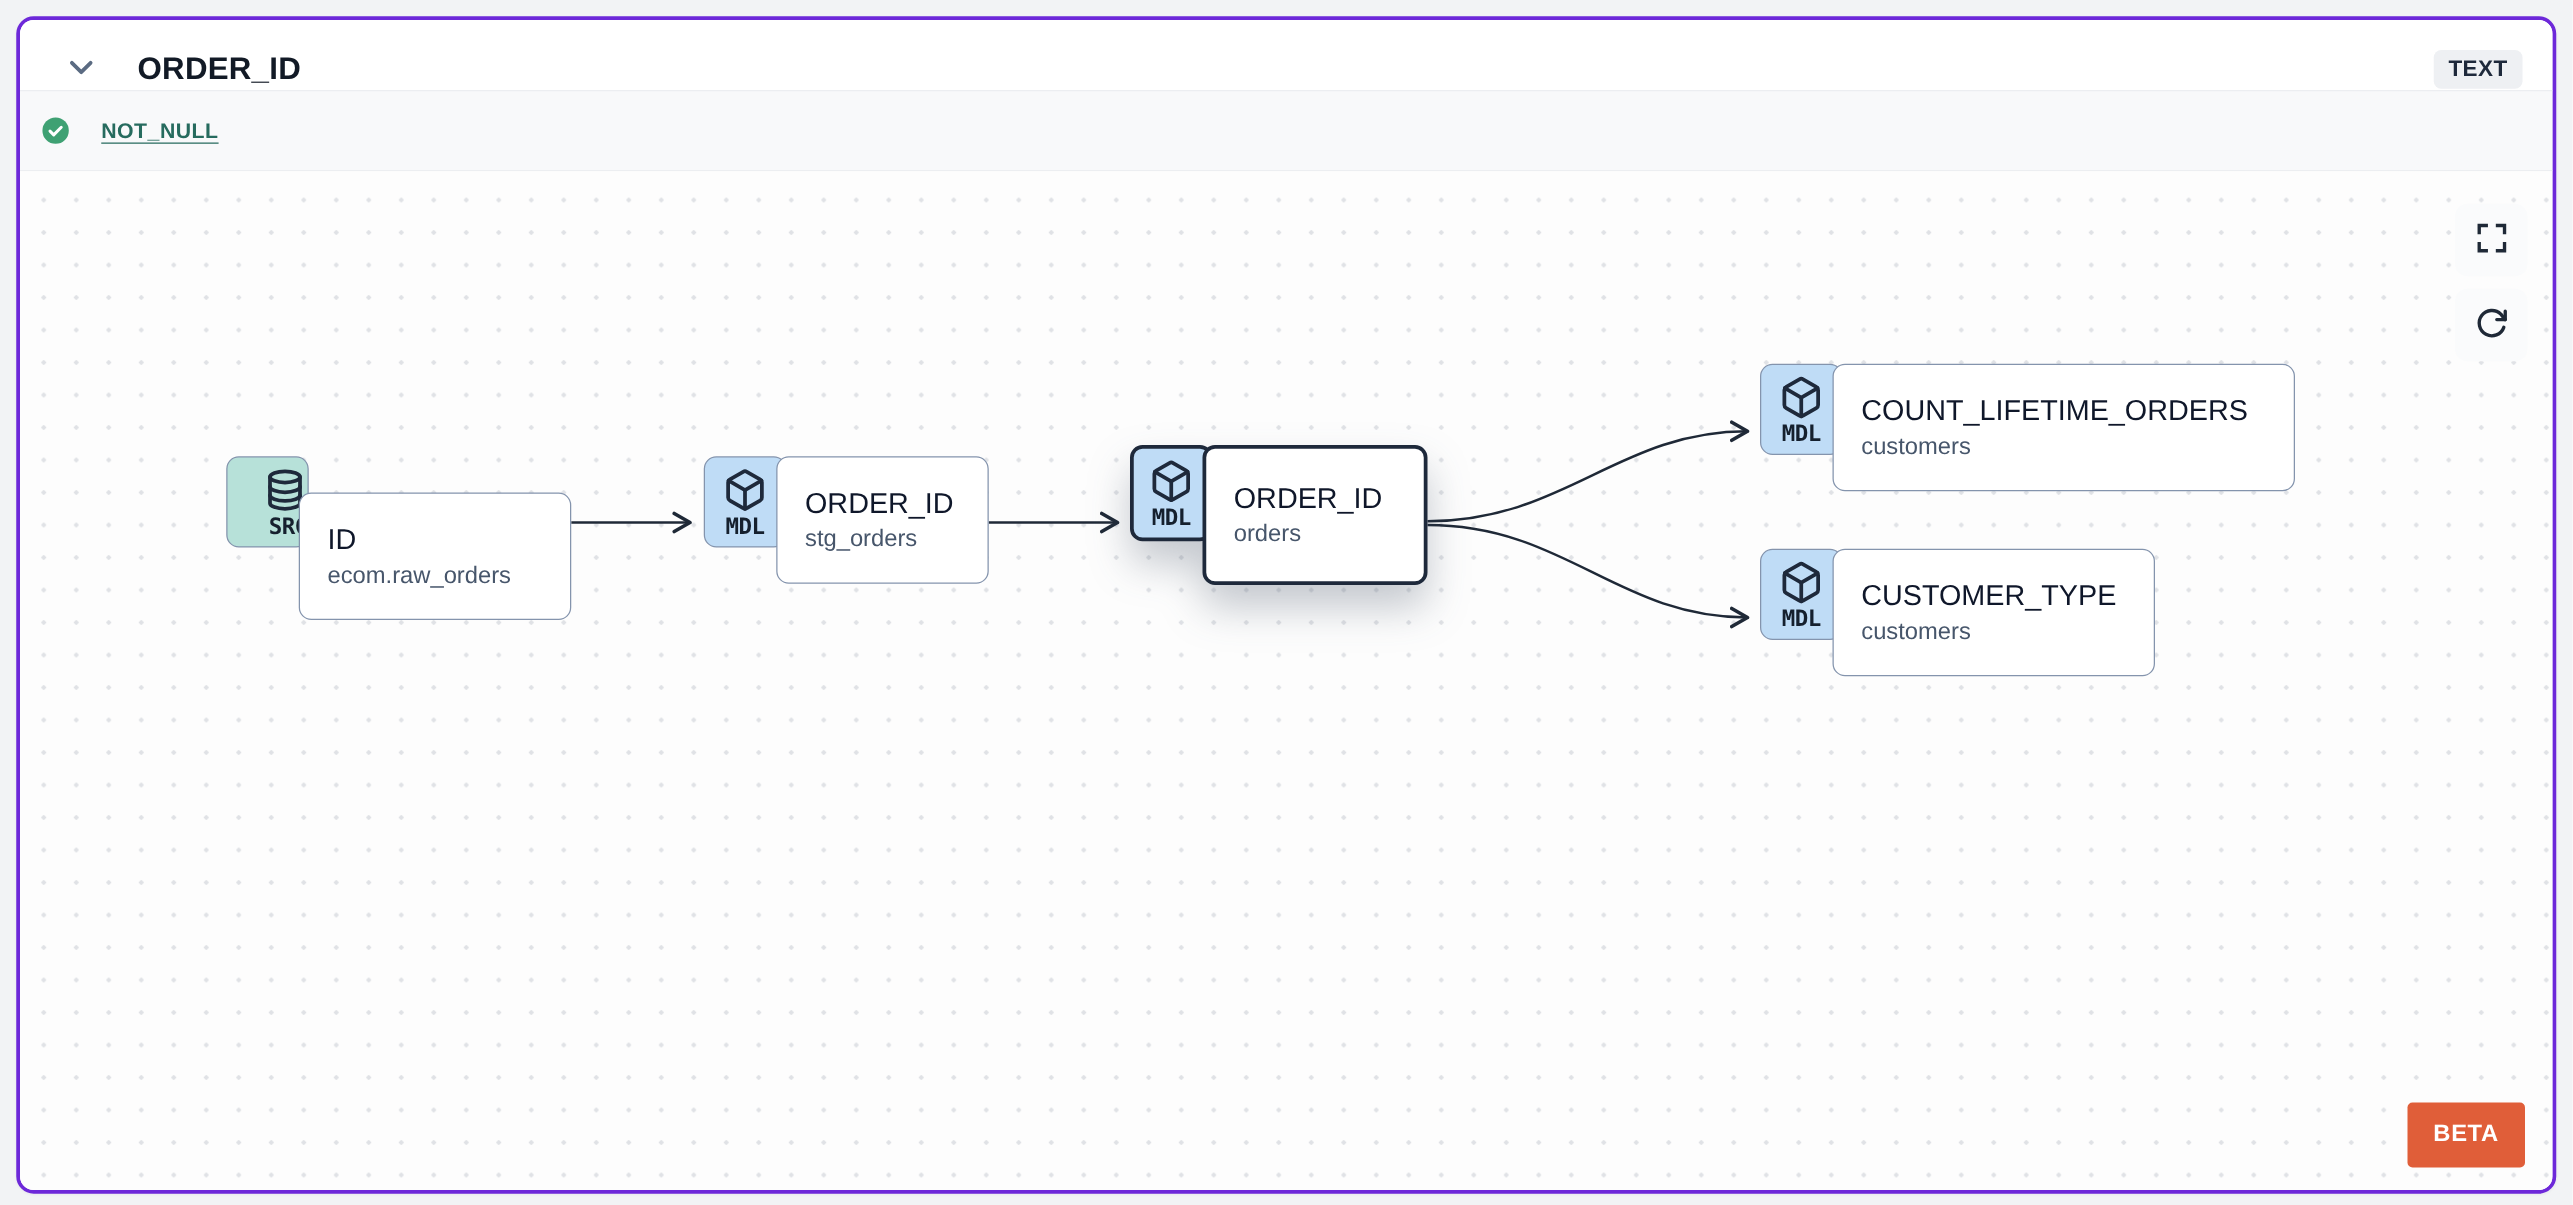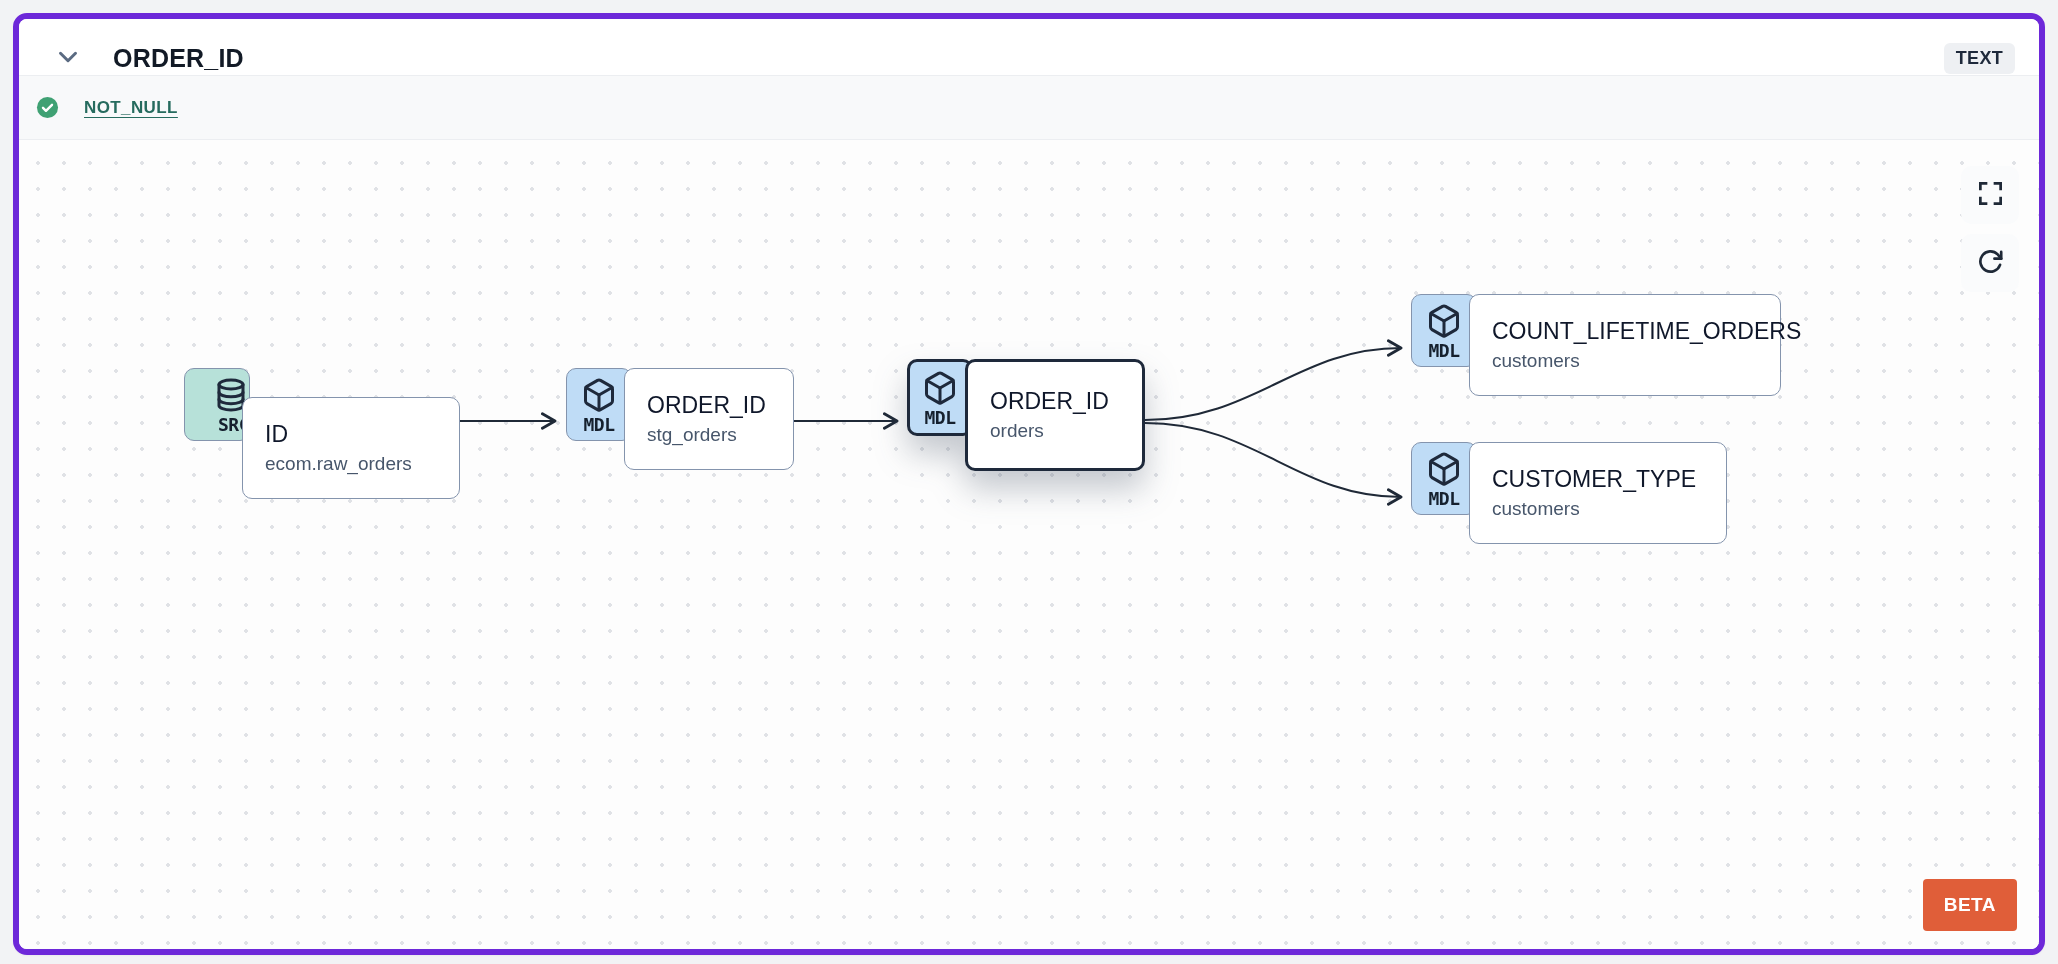--- a/index.html
+++ b/index.html
@@ -7,21 +7,21 @@
   body {
     background: #f2f3f5;
     font-family: "Liberation Sans", sans-serif;
     position: relative;
     overflow: hidden;
   }
   .panel {
     position: absolute;
     left: 13px; right: 13px; top: 13px; bottom: 9px;
     background: #ffffff;
-    border: 6px solid #6d28d9;
+    border: 3px solid #6d28d9;
     border-radius: 14px;
     display: flex;
     flex-direction: column;
     overflow: hidden;
     box-shadow: 0 1px 2px rgba(15,23,42,0.04);
   }
 
   
   .header { padding: 22px 24px 0 16px; background: #ffffff; }
   .title-row { display: flex; align-items: center; }
@@ -101,21 +101,21 @@
   .node.selected .node-card { border: 3px solid #1e293b; min-height: 112px; }
 
   
   #node-src    { left: 165px;  top: 228px; }
   #node-src .node-card { width: 218px; margin-top: 29px; }
   #node-stg    { left: 547px;  top: 228px; }
   #node-stg .node-card { width: 170px; }
   #node-orders { left: 888px;  top: 219px; }
   #node-orders .node-card { width: 180px; }
   #node-clo    { left: 1392px; top: 154px; }
-  #node-clo .node-card { width: 312px; }
+  #node-clo .node-card { width: 370px; }
   #node-ct     { left: 1392px; top: 302px; }
   #node-ct .node-card { width: 258px; }
 
   
   .canvas-controls {
     position: absolute; top: 26px; right: 20px;
     display: flex; flex-direction: column; gap: 10px; z-index: 5;
   }
   .ctrl-btn {
     width: 58px; height: 58px; border: none; border-radius: 10px;

